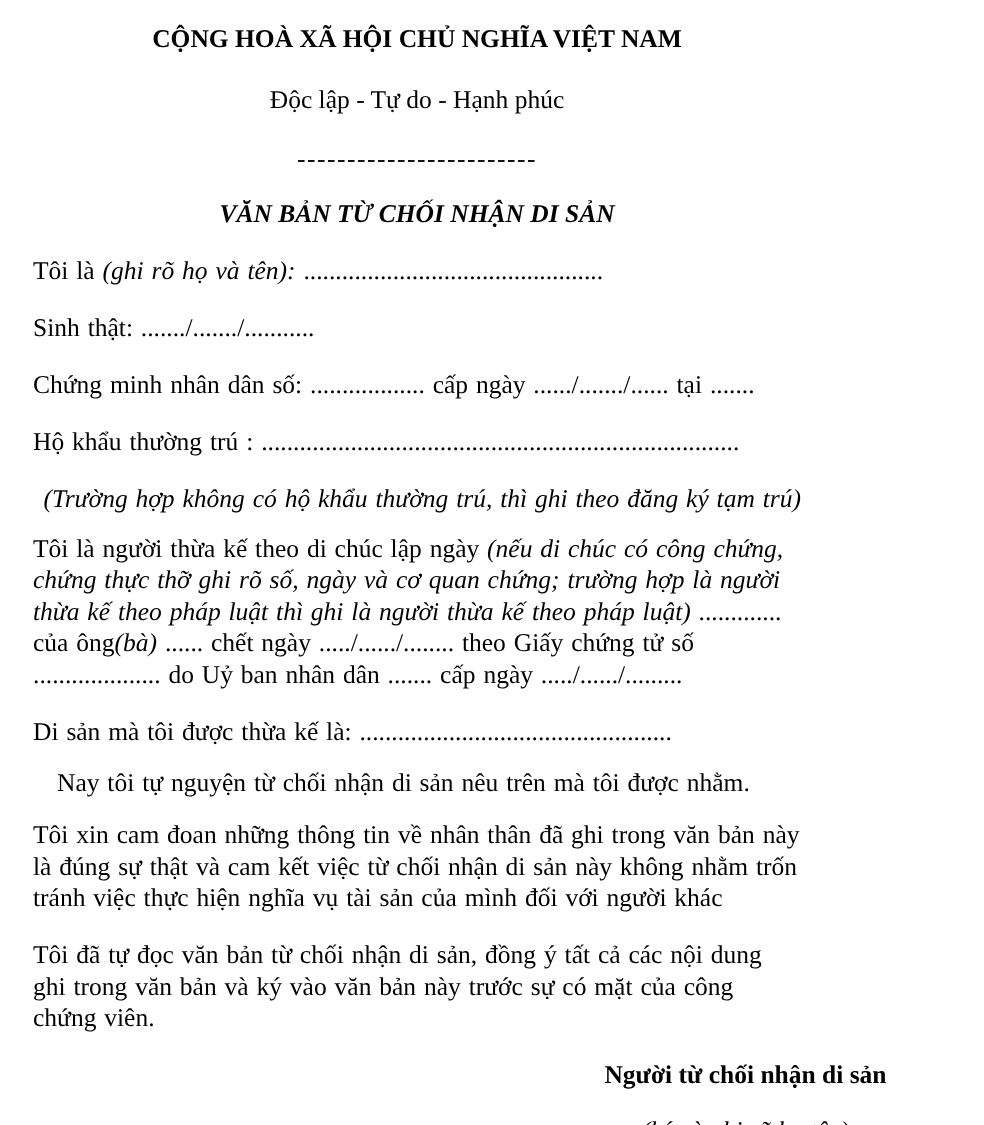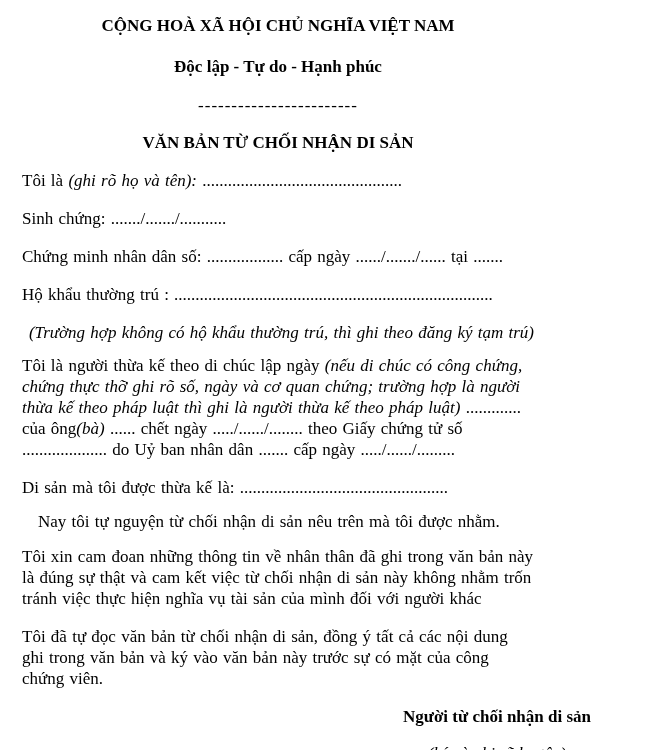--- a/index.html
+++ b/index.html
@@ -22,23 +22,23 @@
     padding: 15px 22px 0 22px;
   }
   .header {
     text-align: center;
   }
   .h-line {
     line-height: 21px;
   }
   .bold { font-weight: bold; }
   .national-title { margin: 0 0 20px 0; }
-  .motto          { margin: 0 0 18px 0; font-weight: bold; }
+  .motto          { margin: 0 0 18px 0; }
   .separator      { margin: 0 0 16px 0; letter-spacing: 1px; }
-  .doc-title      { margin: 0 0 17px 0; }
+  .doc-title      { margin: 0 0 17px 0; font-style: italic; }
   .content p {
     margin: 0 0 17px 0;
     line-height: 21px;
     word-spacing: 1px;
   }
   .content p:nth-child(5)  { margin-bottom: 12px; text-align: right; }
   .content p:nth-child(7)  { margin-bottom: 13px; }
   .content p:nth-child(8)  { margin-bottom: 14px; margin-left: 16px; }
   .content p:nth-child(10) { }
   .content p:nth-child(11) { margin-bottom: 14px; }
@@ -65,21 +65,21 @@
 
   <div class="header">
     <div class="h-line bold national-title">CỘNG HOÀ XÃ HỘI CHỦ NGHĨA VIỆT NAM</div>
     <div class="h-line motto">Độc lập - Tự do - Hạnh phúc</div>
     <div class="h-line separator">------------------------</div>
     <div class="h-line bold doc-title">VĂN BẢN TỪ CHỐI NHẬN DI SẢN</div>
   </div>
 
   <div class="content" id="paragraphs">
       <p><span>Tôi là </span><em>(ghi rõ họ và tên): </em><span>...............................................</span></p>
-      <p><span>Sinh chứng: ......./......./...........</span></p>
+      <p><span>Sinh thật: ......./......./...........</span></p>
       <p><span>Chứng minh nhân dân số: .................. cấp ngày ....../......./...... tại .......</span></p>
       <p><span>Hộ khẩu thường trú : ...........................................................................</span></p>
       <p><em>(Trường hợp không có hộ khẩu thường trú, thì ghi theo đăng ký tạm trú)</em></p>
       <p><span>Tôi là người thừa kế theo di chúc lập ngày </span><em>(nếu di chúc có công chứng, chứng thực thỡ ghi rõ số, ngày và cơ quan chứng; trường hợp là người thừa kế theo pháp luật thì ghi là người thừa kế theo pháp luật)</em><span> ............. của ông</span><em>(bà)</em><span> ...... chết ngày ...../....../........ theo Giấy chứng tử số .................... do Uỷ ban nhân dân ....... cấp ngày ...../....../.........</span></p>
       <p><span>Di sản mà tôi được thừa kế là: .................................................</span></p>
       <p><span>Nay tôi tự nguyện từ chối nhận di sản nêu trên mà tôi được nhằm.</span></p>
       <p><span>Tôi xin cam đoan những thông tin về nhân thân đã ghi trong văn bản này là đúng sự thật và cam kết việc từ chối nhận di sản này không nhằm trốn tránh việc thực hiện nghĩa vụ tài sản của mình đối với người khác</span></p>
       <p><span>Tôi đã tự đọc văn bản từ chối nhận di sản, đồng ý tất cả các nội dung ghi trong văn bản và ký vào văn bản này trước sự có mặt của công chứng viên.</span></p>
     </div>
 

